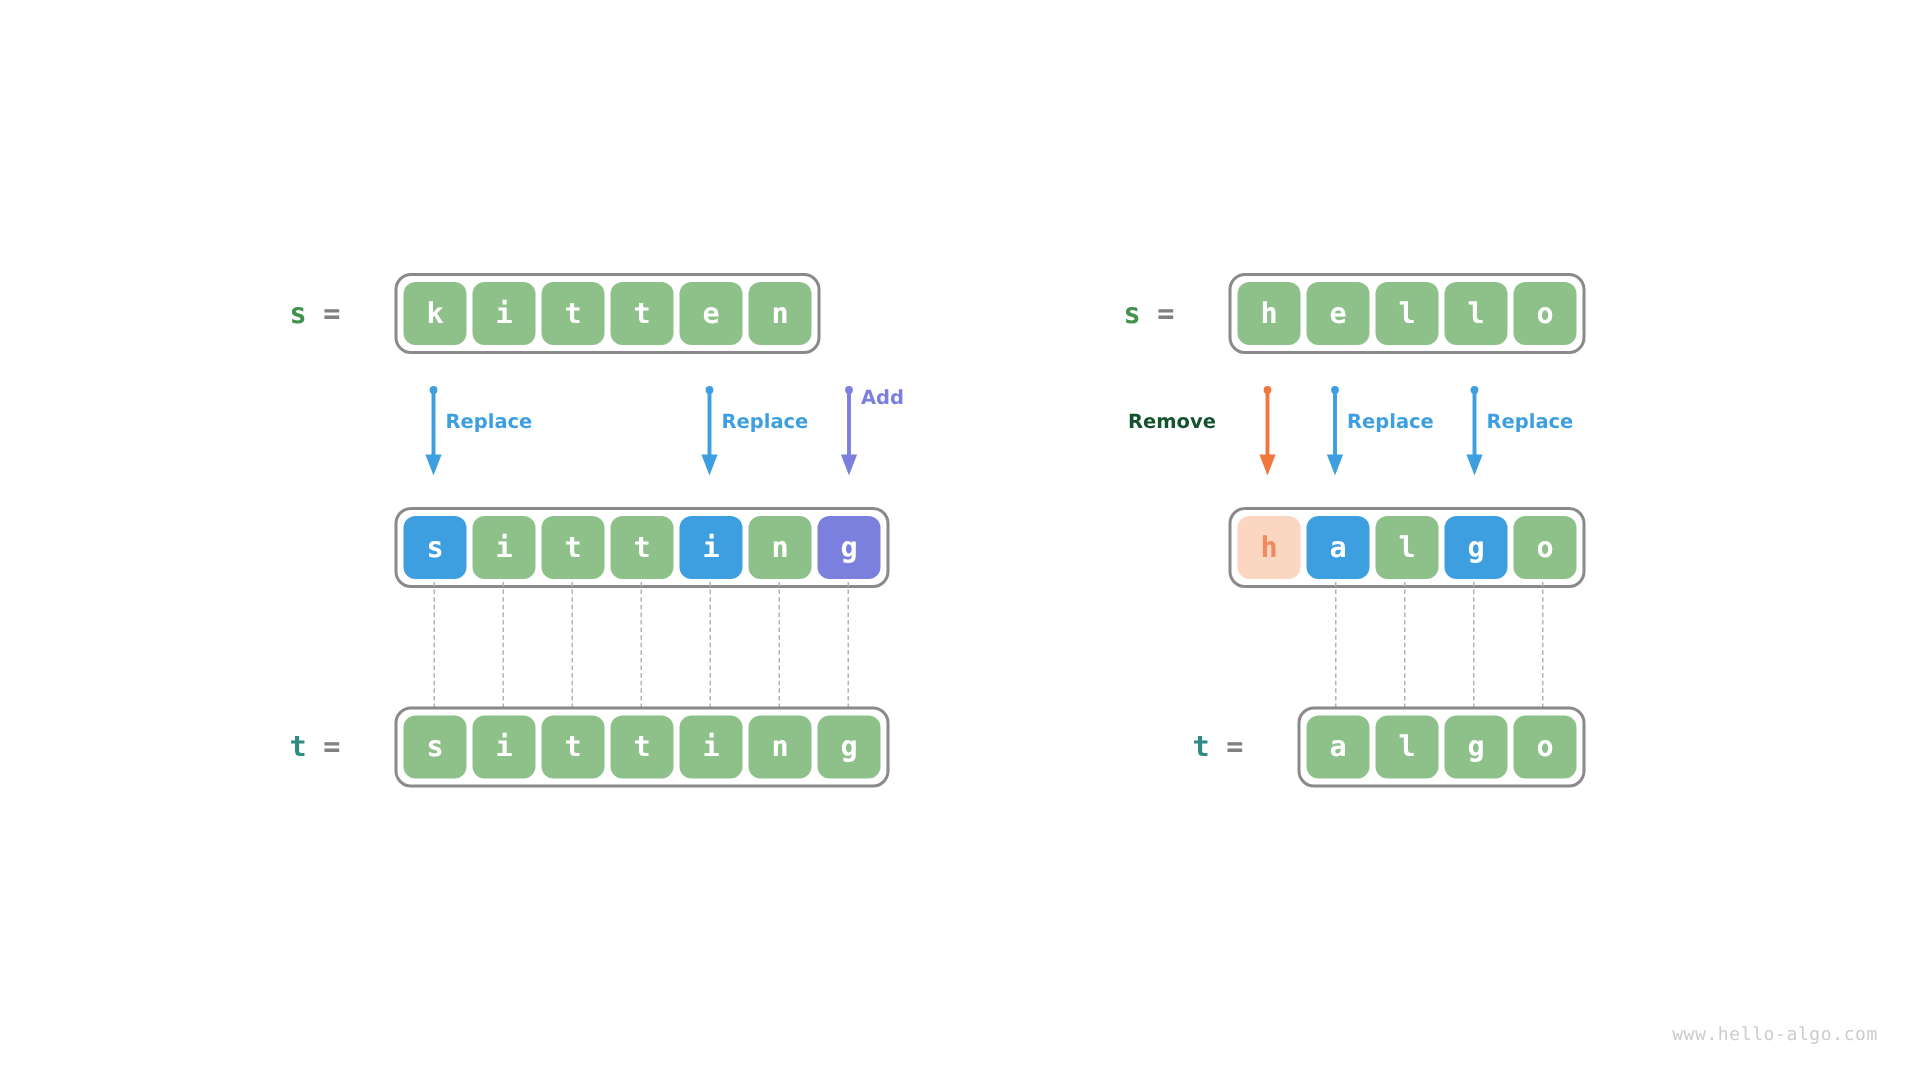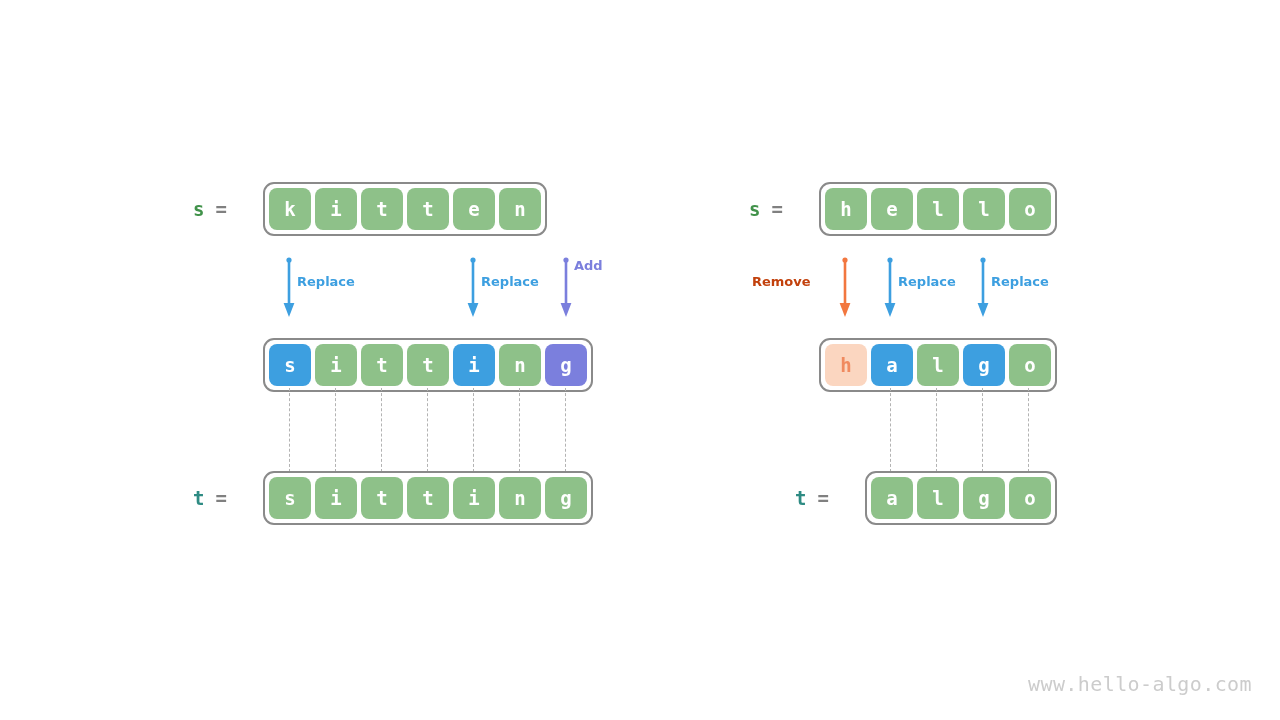--- a/index.html
+++ b/index.html
@@ -78,36 +78,36 @@
   .op-label {
     position: absolute;
     font-family: "DejaVu Sans", sans-serif;
     font-size: 13px;
     font-weight: bold;
     white-space: nowrap;
     text-align: center;
   }
   .op-replace { color: #3d9fe0; }
   .op-add     { color: #7b7fdd; }
-  .op-remove  { color: #c2410c; }
+  .op-remove  { color: #14532d; }
 
   
   .dash-line {
     position: absolute;
     width: 0;
     border-left: 1.5px dashed #b3b3b3;
   }
 
   
   .watermark {
     position: absolute;
     right: 28px;
     bottom: 24px;
     font-family: "DejaVu Sans Mono", monospace;
-    font-size: 20px;
+    font-size: 12px;
     color: #cccccc;
     letter-spacing: 0.4px;
     white-space: nowrap;
   }
 </style>
 </head>
 <body>
 
 <div class="canvas">
 

